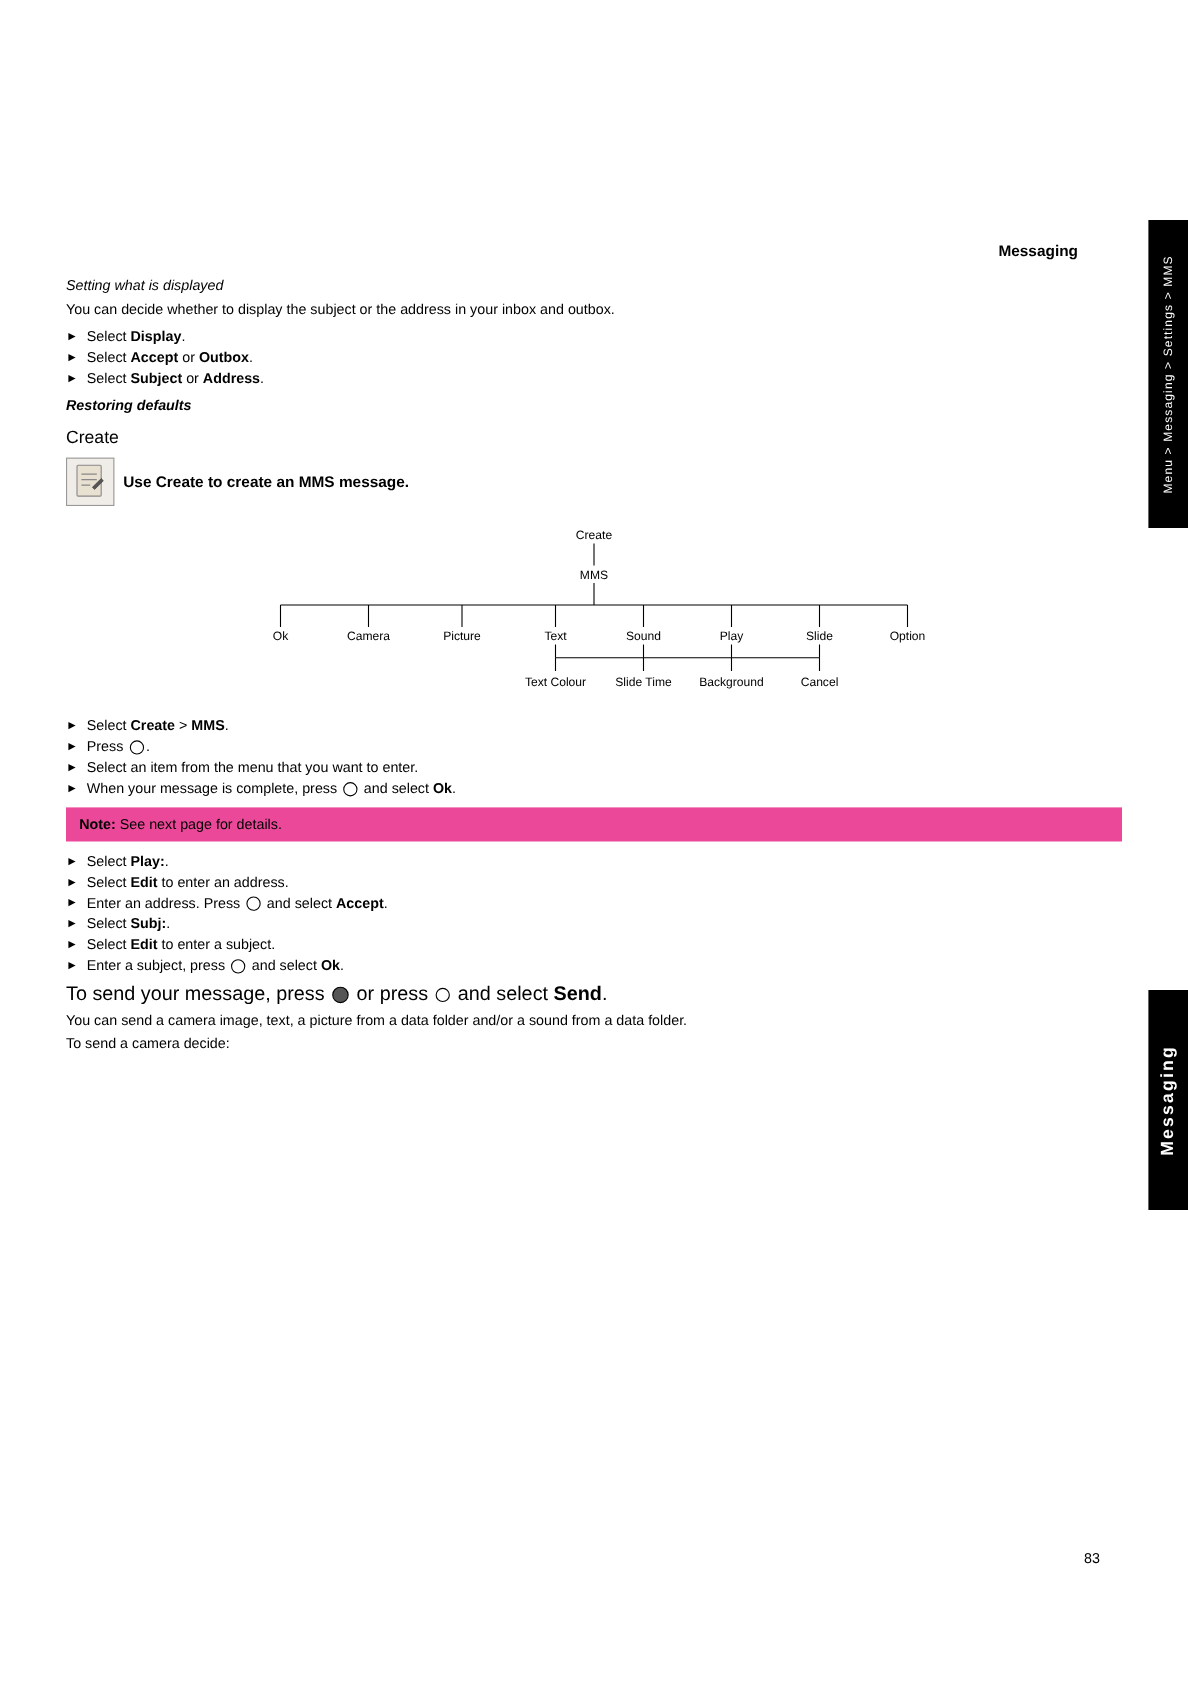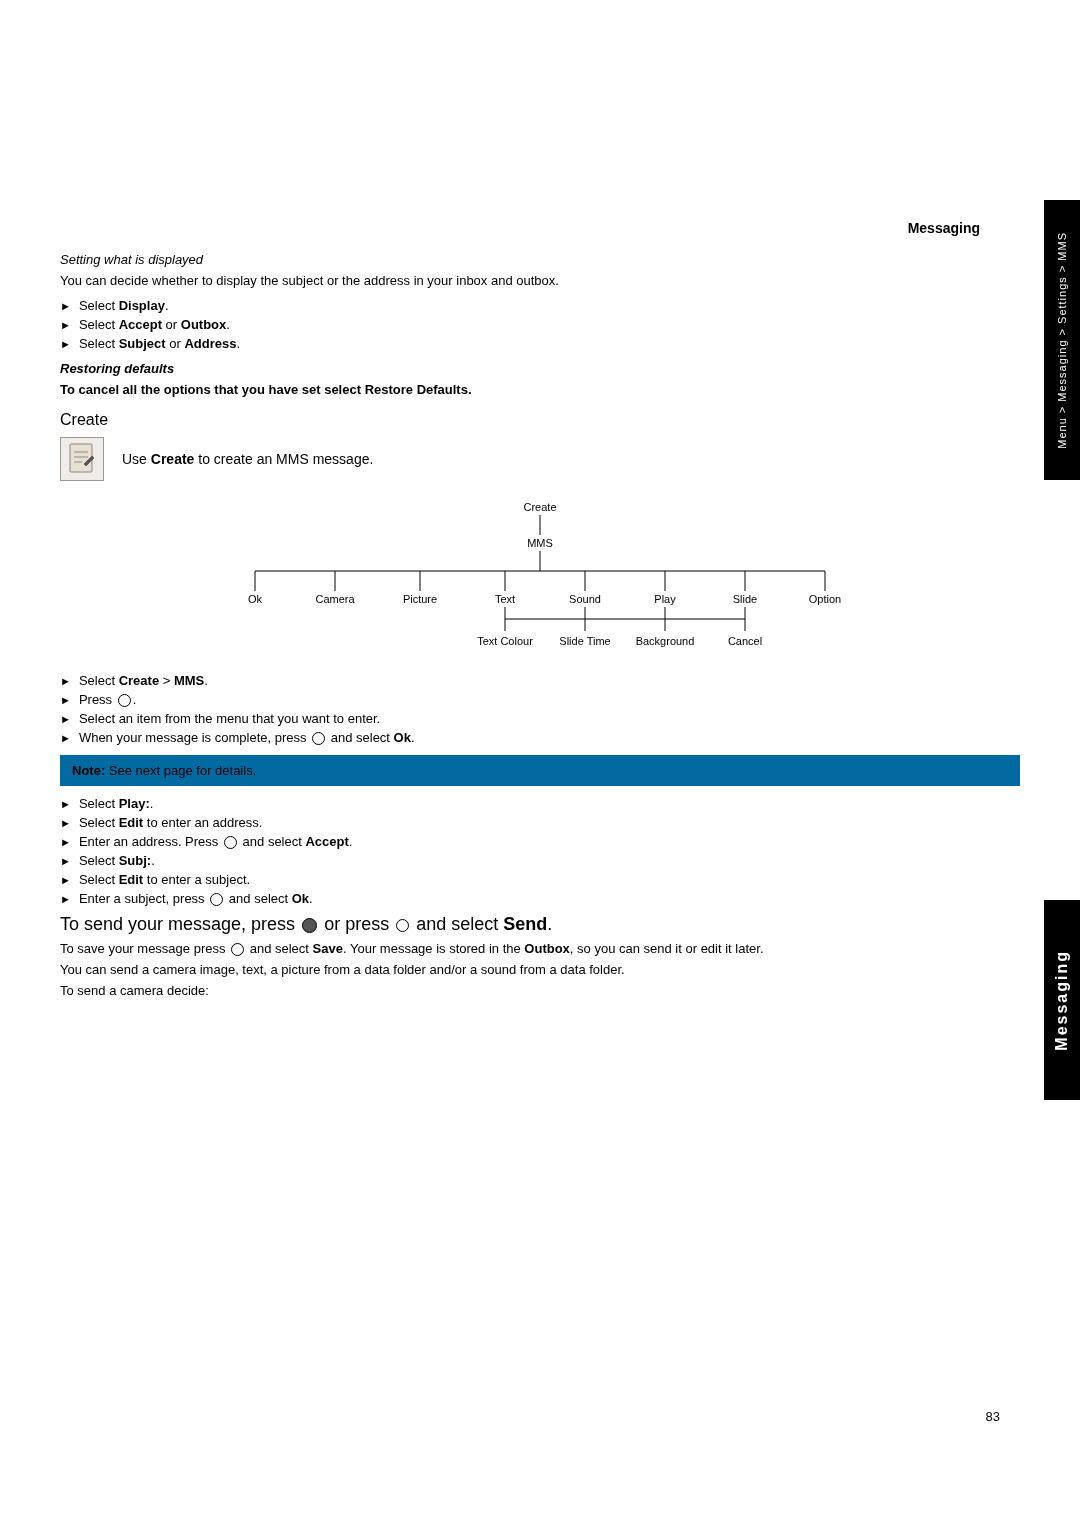--- a/index.html
+++ b/index.html
@@ -127,43 +127,44 @@
     .create-heading {
       font-size: 16px;
       font-weight: normal;
       margin-bottom: 8px;
       margin-top: 10px;
     }
 
     .create-description {
       display: flex;
       align-items: center;
-      gap: 18px;
+      gap: 8px;
       margin-bottom: 16px;
+      font-weight: bold;
     }
 
     .create-icon {
       width: 44px;
       height: 44px;
       border: 1px solid #999;
       background: #f0ede8;
       display: flex;
       align-items: center;
       justify-content: center;
       flex-shrink: 0;
     }
 
     
     .instructions {
       margin-top: 10px;
     }
 
     
     .note-box {
-      background: #0369a1;
+      background: #ec4899;
       border: none;
       padding: 8px 12px;
       margin: 10px 0;
       font-size: 13px;
     }
 
     
     .icon-circle {
       display: inline-block;
       width: 14px;
@@ -223,23 +224,20 @@
         <span class="bullet-text">Select <strong>Accept</strong> or <strong>Outbox</strong>.</span>
       </div>
       <div class="bullet-item">
         <span class="bullet-arrow">►</span>
         <span class="bullet-text">Select <strong>Subject</strong> or <strong>Address</strong>.</span>
       </div>
     </div>
 
     <div class="restoring-section">
       <div class="section-title-italic">Restoring defaults</div>
-      <div class="section-description">
-        To cancel all the options that you have set select <strong>Restore Defaults</strong>.
-      </div>
     </div>
 
     <div class="create-heading">
       <span>Create</span>
     </div>
 
     <div class="create-description">
       <div class="create-icon">
 
         <svg width="32" height="34" viewBox="0 0 32 34">
@@ -359,23 +357,20 @@
 
       <div class="bullet-item">
         <span class="bullet-arrow">►</span>
         <span class="bullet-text">Enter a subject, press <span class="icon-circle" style="display:inline-block;width:13px;height:13px;border-radius:50%;border:1.5px solid #000;vertical-align:middle;margin:0 2px;"></span> and select <strong>Ok</strong>.</span>
       </div>
 
       <div style="font-size:18px;margin-top:8px;margin-bottom:6px;">
         To send your message, press <span style="display:inline-block;width:15px;height:15px;border-radius:50%;background:#555;border:1.5px solid #000;vertical-align:middle;margin:0 2px;"></span> or press <span class="icon-circle" style="display:inline-block;width:13px;height:13px;border-radius:50%;border:1.5px solid #000;vertical-align:middle;margin:0 2px;"></span> and select <strong>Send</strong>.
       </div>
 
-      <div style="font-size:13px;margin-bottom:6px;">
-        To save your message press <span class="icon-circle" style="display:inline-block;width:13px;height:13px;border-radius:50%;border:1.5px solid #000;vertical-align:middle;margin:0 2px;"></span> and select <strong>Save</strong>. Your message is stored in the <strong>Outbox</strong>, so you can send it or edit it later.
-      </div>
 
       <div style="font-size:13px;margin-bottom:6px;">
         You can send a camera image, text, a picture from a data folder and/or a sound from a data folder.
       </div>
 
       <div style="font-size:13px;">
         To send a camera decide:
       </div>
 
     </div>

